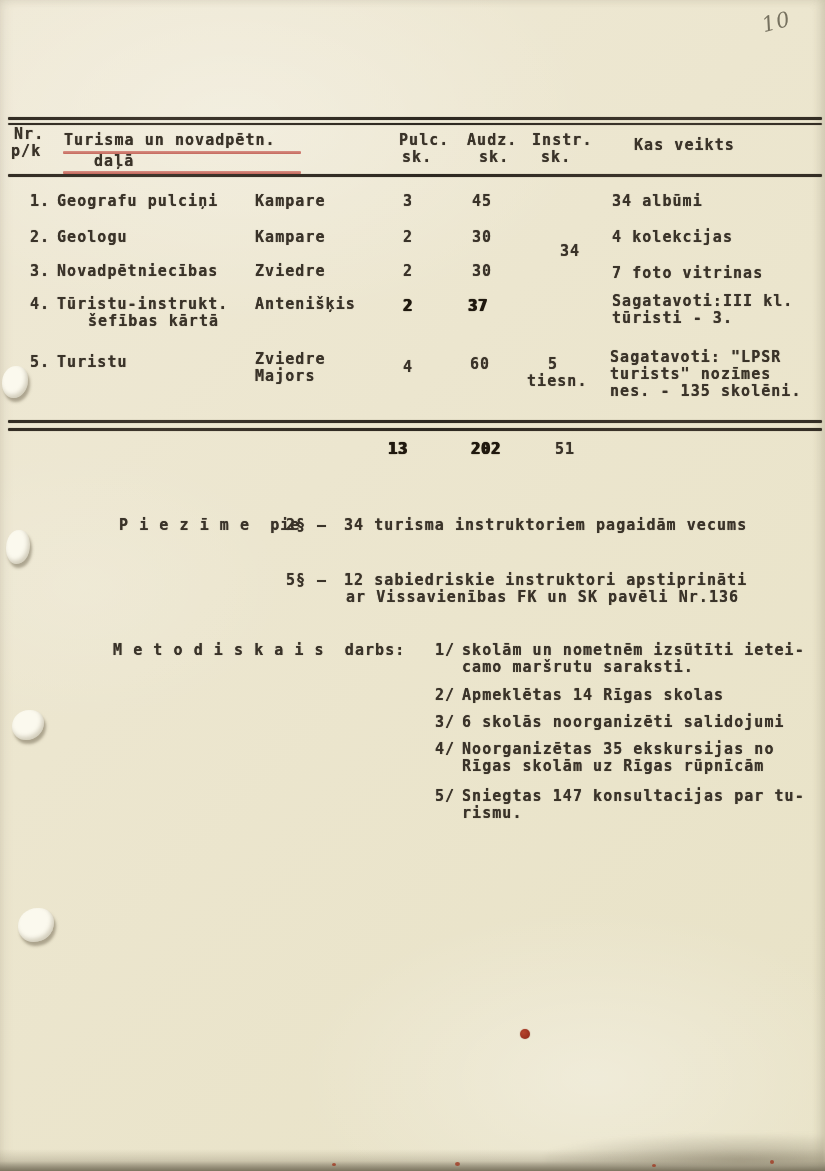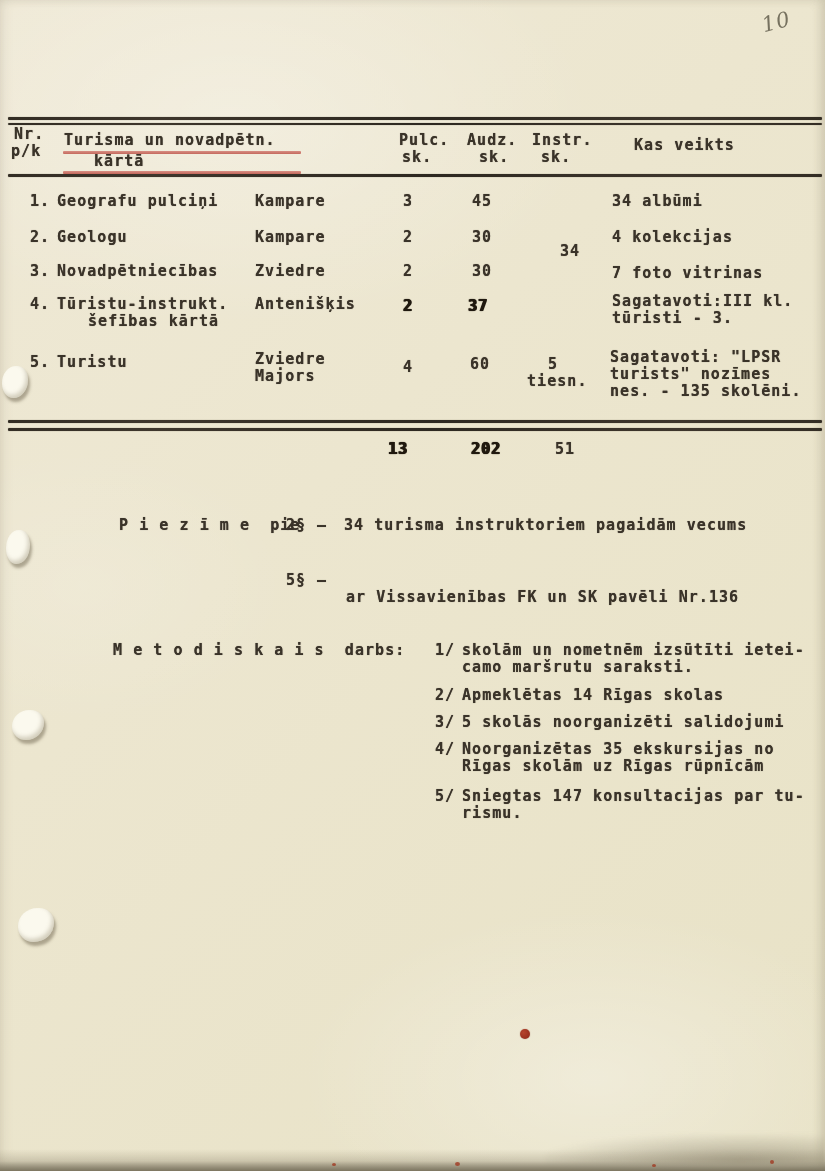--- a/index.html
+++ b/index.html
@@ -70,21 +70,21 @@
 
   <div class="rule" style="top:117px;height:3px"></div>
   <div class="rule" style="top:123px;height:2px"></div>
   <div class="rule" style="top:174px;height:3px"></div>
   <div class="rule" style="top:420px;height:3px"></div>
   <div class="rule" style="top:428px;height:3px"></div>
 
   <div class="t" style="left:14px;top:126px">Nr.</div>
   <div class="t" style="left:11px;top:143px">p/k</div>
   <div class="t" style="left:64px;top:132px">Turisma un novadpētn.</div>
-  <div class="t" style="left:94px;top:153px">kārtā</div>
+  <div class="t" style="left:94px;top:153px">daļā</div>
   <div class="redline" style="left:63px;top:151px;width:238px"></div>
   <div class="redline" style="left:63px;top:171px;width:238px"></div>
   <div class="t" style="left:399px;top:132px">Pulc.</div>
   <div class="t" style="left:402px;top:149px">sk.</div>
   <div class="t" style="left:467px;top:132px">Audz.</div>
   <div class="t" style="left:479px;top:149px">sk.</div>
   <div class="t" style="left:532px;top:132px">Instr.</div>
   <div class="t" style="left:541px;top:149px">sk.</div>
   <div class="t" style="left:634px;top:137px">Kas veikts</div>
 
@@ -135,30 +135,31 @@
   <div class="t xb" style="left:388px;top:441px">13</div>
   <div class="t xb" style="left:471px;top:441px">202</div>
   <div class="t" style="left:555px;top:441px">51</div>
 
   <div class="t" style="left:119px;top:517px">P i e z ī m e  pie</div>
   <div class="t" style="left:286px;top:517px">2§</div>
   <div class="t" style="left:317px;top:517px">–</div>
   <div class="t" style="left:344px;top:517px">34 turisma instruktoriem pagaidām vecums</div>
   <div class="t" style="left:286px;top:572px">5§</div>
   <div class="t" style="left:317px;top:572px">–</div>
+  <div class="t" style="left:344px;top:572px">12 sabiedriskie instruktori apstiprināti</div>
   <div class="t" style="left:346px;top:589px">ar Vissavienības FK un SK pavēli Nr.136</div>
 
   <div class="t" style="left:113px;top:642px">M e t o d i s k a i s  darbs:</div>
   <div class="t" style="left:435px;top:642px">1/</div>
   <div class="t" style="left:462px;top:659px">camo maršrutu saraksti.</div>
   <div class="t" style="left:462px;top:642px">skolām un nometnēm izsūtīti ietei-</div>
   <div class="t" style="left:435px;top:687px">2/</div>
   <div class="t" style="left:462px;top:687px">Apmeklētas 14 Rīgas skolas</div>
   <div class="t" style="left:435px;top:714px">3/</div>
-  <div class="t" style="left:462px;top:714px">5 skolās noorganizēti salidojumi</div>
+  <div class="t" style="left:462px;top:714px">6 skolās noorganizēti salidojumi</div>
   <div class="t" style="left:435px;top:741px">4/</div>
   <div class="t" style="left:462px;top:741px">Noorganizētas 35 ekskursijas no</div>
   <div class="t" style="left:462px;top:758px">Rīgas skolām uz Rīgas rūpnīcām</div>
   <div class="t" style="left:435px;top:788px">5/</div>
   <div class="t" style="left:462px;top:788px">Sniegtas 147 konsultacijas par tu-</div>
   <div class="t" style="left:462px;top:805px">rismu.</div>
 
   <div class="blemish" style="left:2px;top:366px;width:26px;height:32px"></div>
   <div class="blemish" style="left:6px;top:530px;width:24px;height:34px"></div>
   <div class="blemish" style="left:12px;top:710px;width:32px;height:30px"></div>

